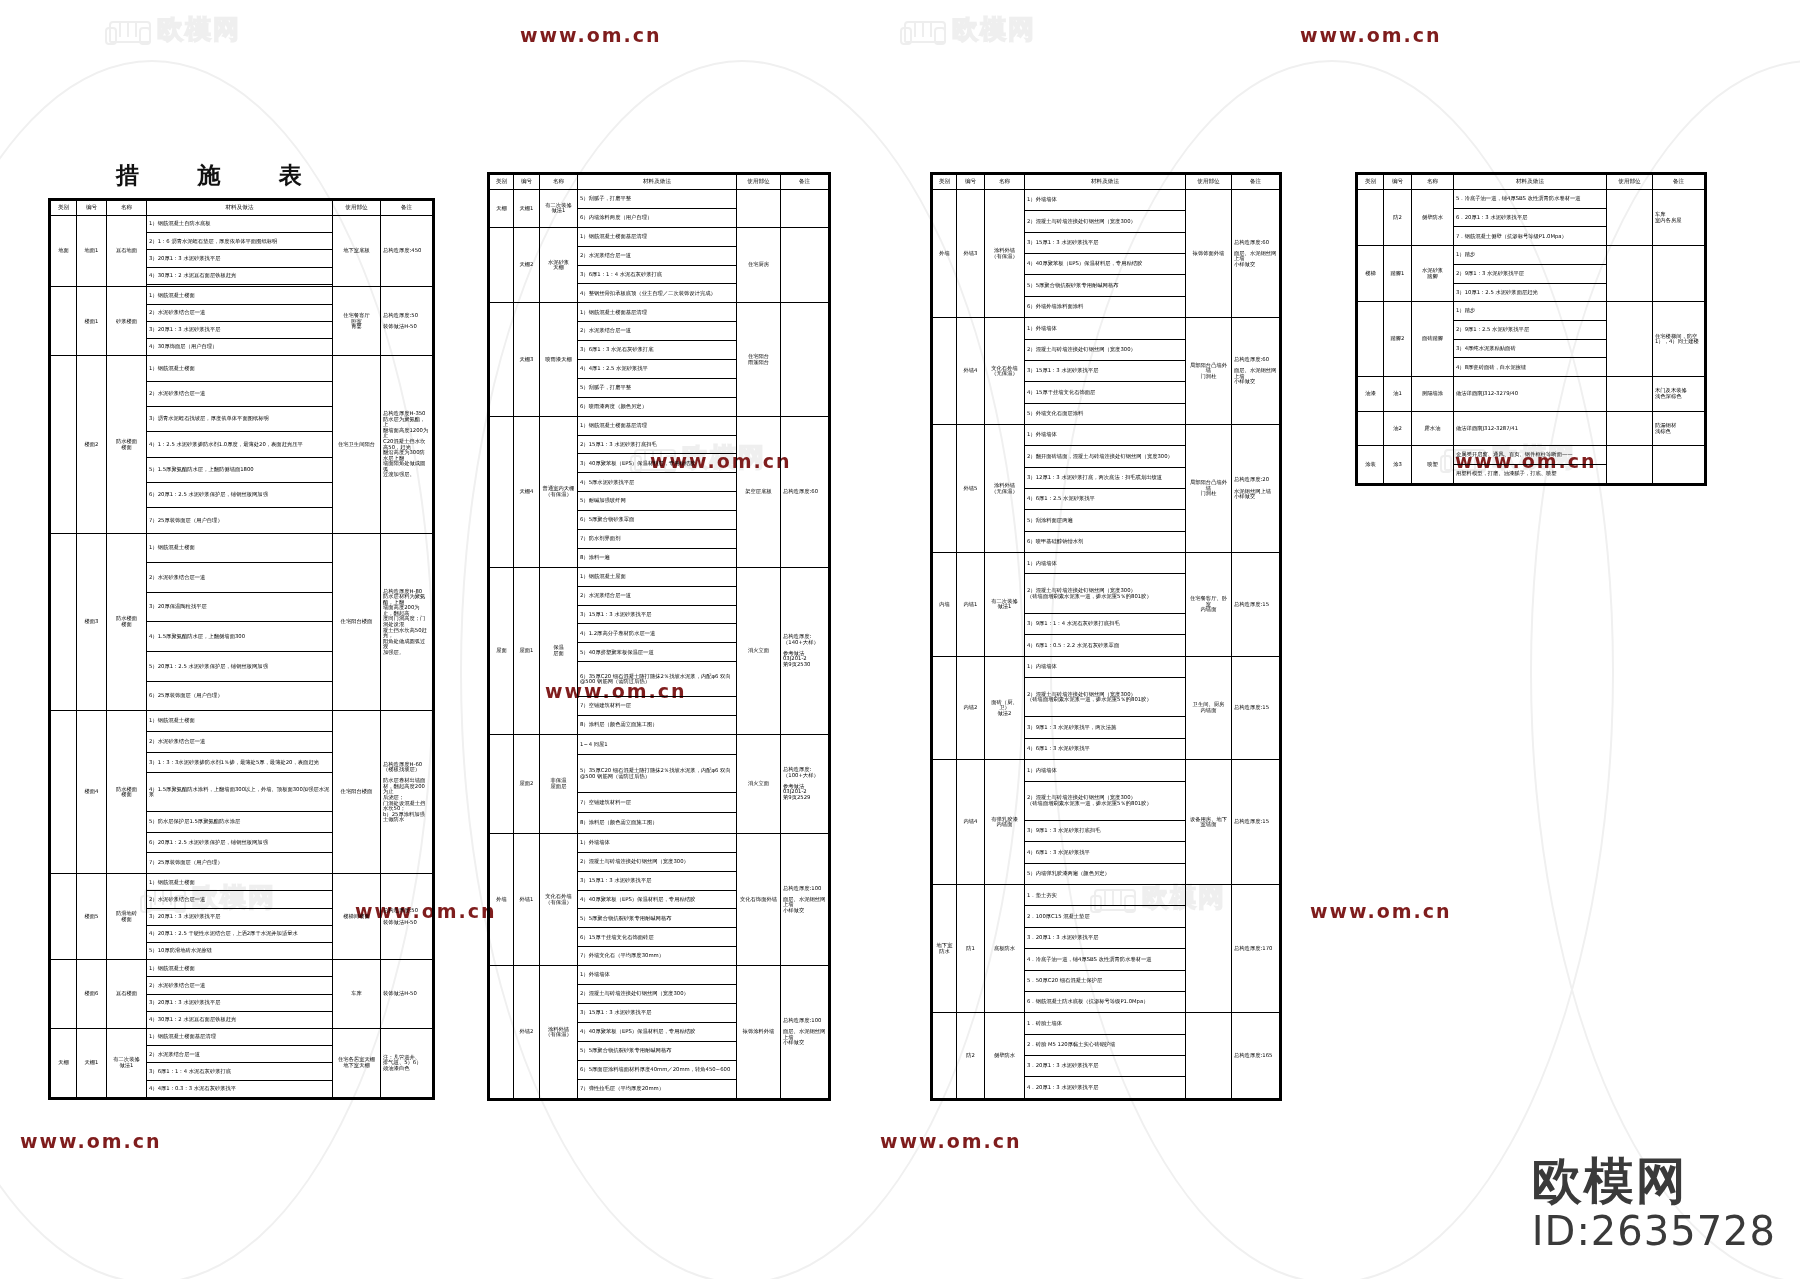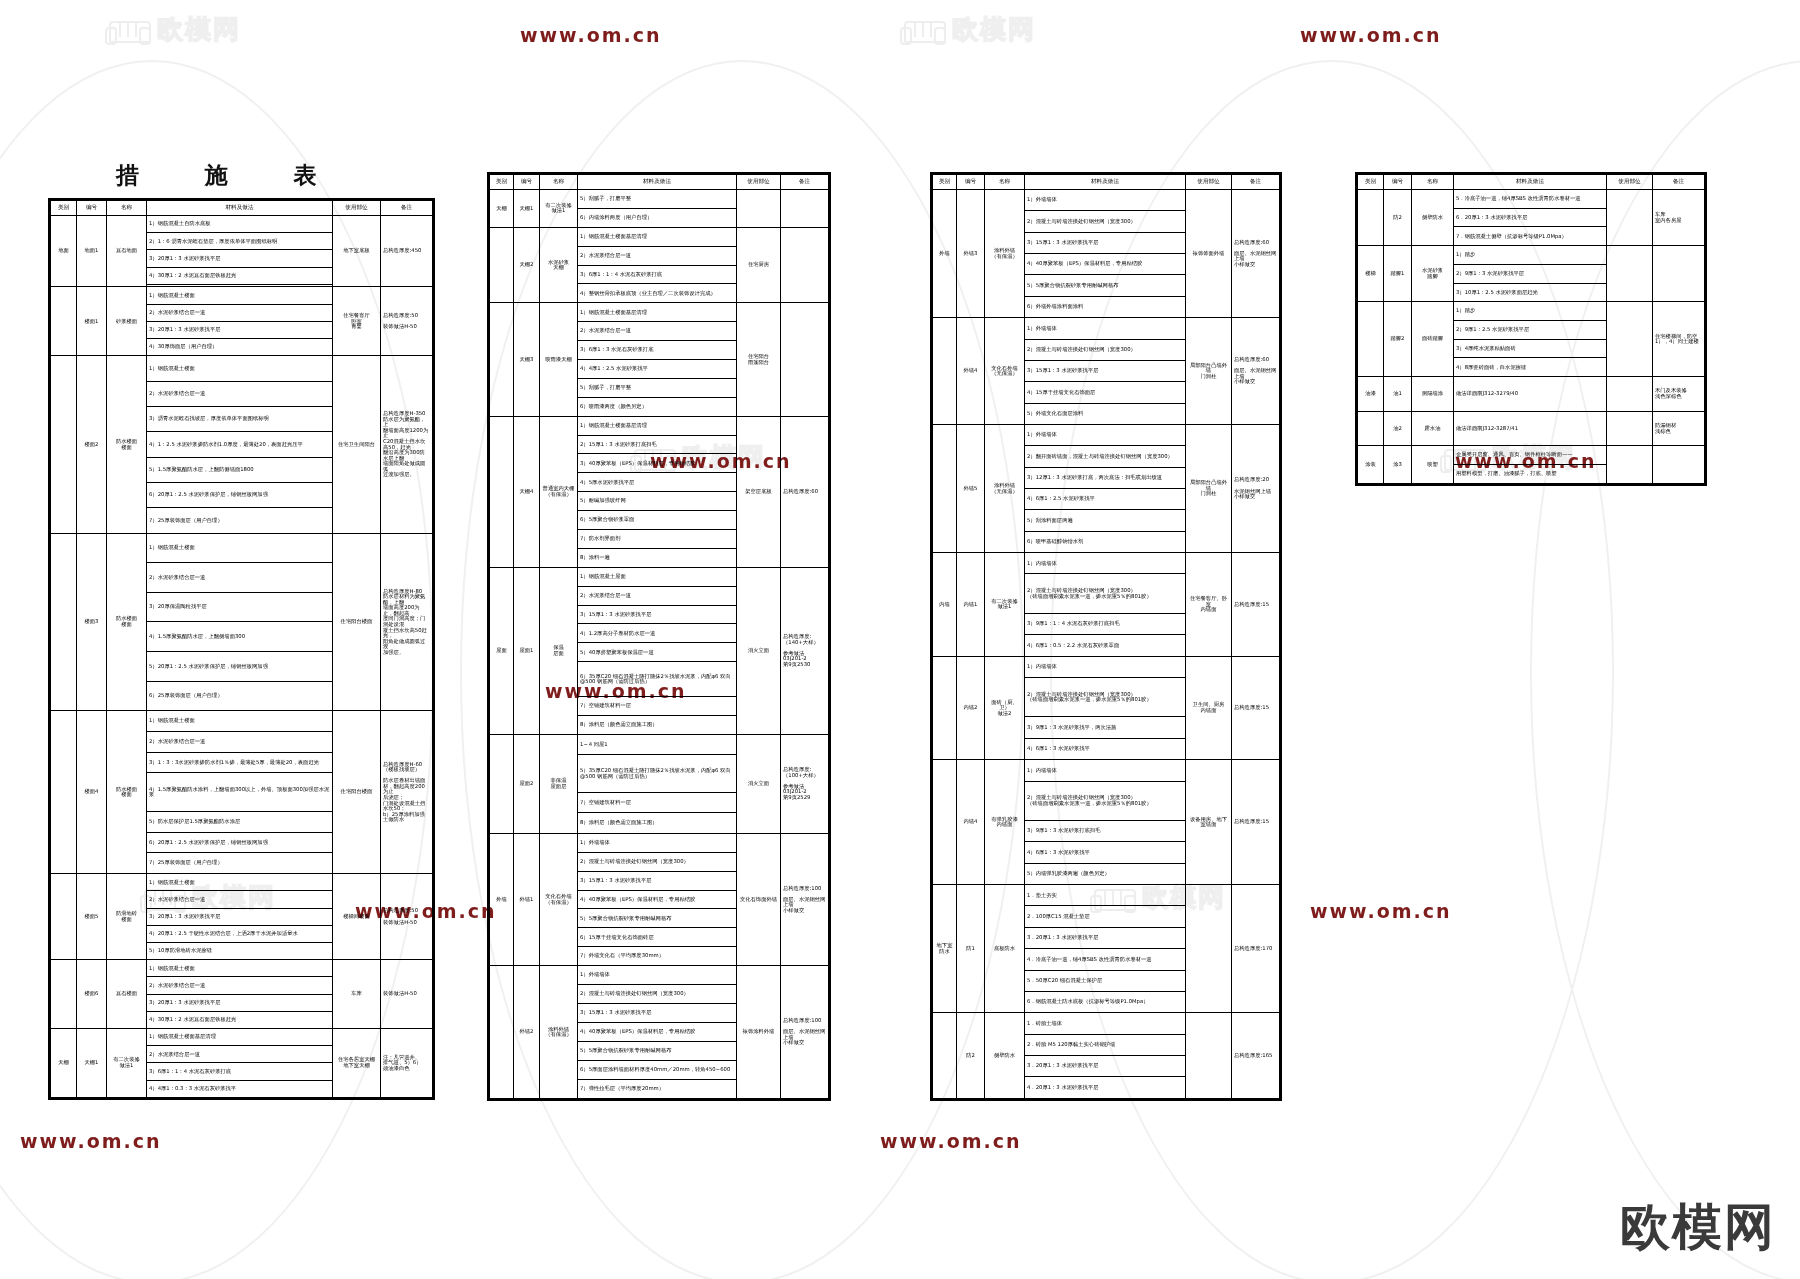--- a/index.html
+++ b/index.html
@@ -45,21 +45,21 @@
   td.rm{text-align:left;padding-left:2px;font-size:5.0px;}
   .thick-top{border-top:1.6px solid #000 !important;}
 
   
   #tbl-title{
     position:absolute;
     font-size:23px;
     letter-spacing:26px;
     font-weight:700;
     color:#111;
-    font-family:Liberation Mono, monospace;
+    font-family:Liberation Sans, sans-serif;
     white-space:nowrap;
   }
 
   
   #brand{position:absolute;right:24px;bottom:26px;z-index:3;text-align:left;}
   #brand .name{
     font-size:50px;font-weight:700;color:#3a3a3a;letter-spacing:2px;
     font-family:"DejaVu Sans",sans-serif;line-height:1.05;
   }
   #brand .id{
@@ -830,15 +830,16 @@
           </tr>
           <tr>
             <td class="m">用塑料模型，打磨、油漆腻子，打底、喷塑</td>
           </tr>
         </tbody>
     </table>
   </div>
 
   <div id="brand">
     <div class="name">欧模网</div>
+    <div class="id">ID:2635728</div>
   </div>
 
 </div>
 
 </body></html>

